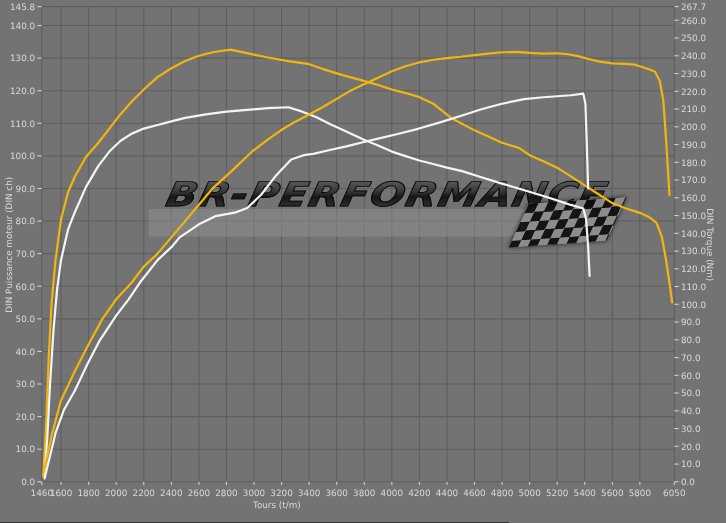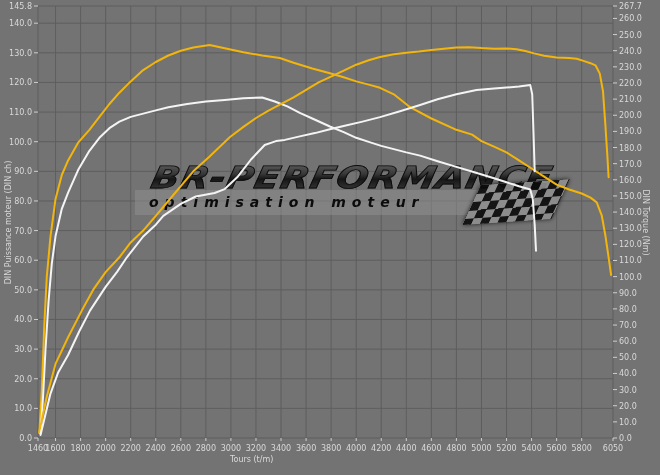--- a/index.html
+++ b/index.html
@@ -209,21 +209,20 @@
       <text x="556.6274509803922" y="451" text-anchor="middle" class="tick-label">5600</text>
       <line x1="581.681917211329" y1="438" x2="581.681917211329" y2="441" stroke="#cfcfcf"></line>
       <text x="581.681917211329" y="451" text-anchor="middle" class="tick-label">5800</text>
       <line x1="613" y1="438" x2="613" y2="441" stroke="#cfcfcf"></line>
       <text x="613" y="451" text-anchor="middle" class="tick-label">6050</text>
     </svg>
 
   <div id="watermark">
     <div id="brand">BR-Performance</div>
     <div id="tagline-bar">
-      <span id="tagline">optimisation moteur</span>
       <div id="checker-flag"></div>
     </div>
   </div>
 
   <svg id="curve-layer" width="660" height="475">
       <path d="M39.3,433.2 L41.8,389.6 L44.3,325.0 L46.8,276.6 L50.5,236.3 L55.5,199.2 L61.8,175.0 L68.1,160.4 L78.1,142.7 L89.4,129.8 L99.4,116.9 L109.4,104.0 L119.4,92.7 L130.7,81.4 L143.2,70.1 L155.8,62.0 L168.3,55.5 L180.8,50.7 L193.3,47.5 L209.6,45.1 L224.7,48.3 L243.4,52.3 L262.2,55.5 L279.8,58.0 L293.6,62.8 L312.3,68.5 L329.9,73.3 L343.7,77.3 L356.2,81.4 L368.7,84.6 L380.0,87.8 L393.8,94.3 L410.1,107.2 L431.4,118.5 L456.4,129.8 L472.1,134.6 L481.5,141.1 L494.0,146.7 L506.5,152.4 L519.0,160.4 L531.6,168.5 L544.1,176.6 L556.6,184.6 L569.2,189.5 L581.7,193.5 L590.5,197.6 L596.7,202.4 L601.7,215.3 L605.5,236.3 L608.6,257.3 L611.1,275.0" fill="none" stroke="#f2b50d" stroke-width="2" stroke-linejoin="round" stroke-linecap="round"></path>
       <path d="M40.5,433.2 L43.0,397.7 L45.5,349.2 L48.6,300.8 L51.8,263.7 L55.5,236.3 L61.8,208.8 L68.1,192.7 L78.1,170.1 L89.4,150.8 L99.4,137.8 L109.4,128.2 L119.4,121.7 L130.7,116.9 L143.2,113.6 L155.8,110.4 L168.3,107.2 L187.1,104.0 L205.9,101.5 L224.7,99.9 L243.4,98.3 L262.2,97.5 L274.8,101.5 L287.3,106.4 L299.8,112.8 L312.3,118.5 L329.9,126.5 L343.7,132.2 L356.2,137.8 L368.7,141.9 L381.2,145.9 L393.8,149.1 L406.3,152.4 L420.1,155.6 L437.6,161.2 L456.4,166.9 L475.2,172.5 L494.0,178.2 L506.5,182.2 L519.0,186.3 L530.3,189.5 L532.8,199.2 L534.7,225.0 L536.0,250.8" fill="none" stroke="#f4f4f4" stroke-width="2" stroke-linejoin="round" stroke-linecap="round"></path>
       <path d="M39.3,432.1 L43.0,414.3 L46.8,396.5 L55.5,363.9 L68.1,337.3 L81.8,310.6 L93.1,289.9 L105.6,272.1 L119.4,257.3 L130.7,242.4 L143.2,230.6 L155.8,215.8 L168.3,201.0 L180.8,186.1 L193.3,171.3 L209.6,156.5 L229.7,137.3 L243.4,126.9 L256.0,118.0 L268.5,110.6 L279.8,104.7 L293.6,97.3 L306.1,89.9 L318.6,82.4 L329.9,77.1 L343.7,70.6 L356.2,64.7 L368.7,60.2 L380.0,57.0 L393.8,54.3 L406.3,52.8 L418.8,51.6 L431.4,50.1 L443.9,48.7 L456.4,47.5 L468.9,47.2 L481.5,48.1 L494.0,48.7 L506.5,48.4 L516.5,49.3 L525.3,51.0 L534.1,53.4 L544.1,55.8 L556.6,57.6 L569.2,58.1 L576.7,58.7 L584.2,61.1 L590.5,63.2 L595.5,65.3 L599.8,73.6 L603.0,91.3 L605.5,126.9 L607.4,156.5 L608.6,177.3" fill="none" stroke="#f2b50d" stroke-width="2" stroke-linejoin="round" stroke-linecap="round"></path>
       <path d="M40.5,435.0 L45.5,414.3 L50.5,393.6 L58.0,372.8 L68.1,355.0 L79.3,331.3 L90.0,310.6 L105.6,286.9 L116.9,272.1 L126.9,257.3 L143.2,236.5 L155.8,224.7 L163.3,215.8 L180.8,203.9 L195.8,196.5 L214.6,193.0 L224.7,189.1 L237.2,177.3 L251.0,159.5 L264.7,145.0 L276.0,141.1 L284.8,139.9 L299.8,136.4 L314.9,133.1 L329.9,129.3 L343.7,126.0 L362.5,121.6 L380.0,117.1 L400.0,111.2 L420.1,105.0 L437.6,99.3 L456.4,94.3 L476.5,90.1 L494.0,88.4 L506.5,87.5 L519.0,86.6 L530.3,85.1 L532.2,94.3 L533.5,132.8 L534.7,171.3" fill="none" stroke="#f4f4f4" stroke-width="2" stroke-linejoin="round" stroke-linecap="round"></path>
     </svg>

